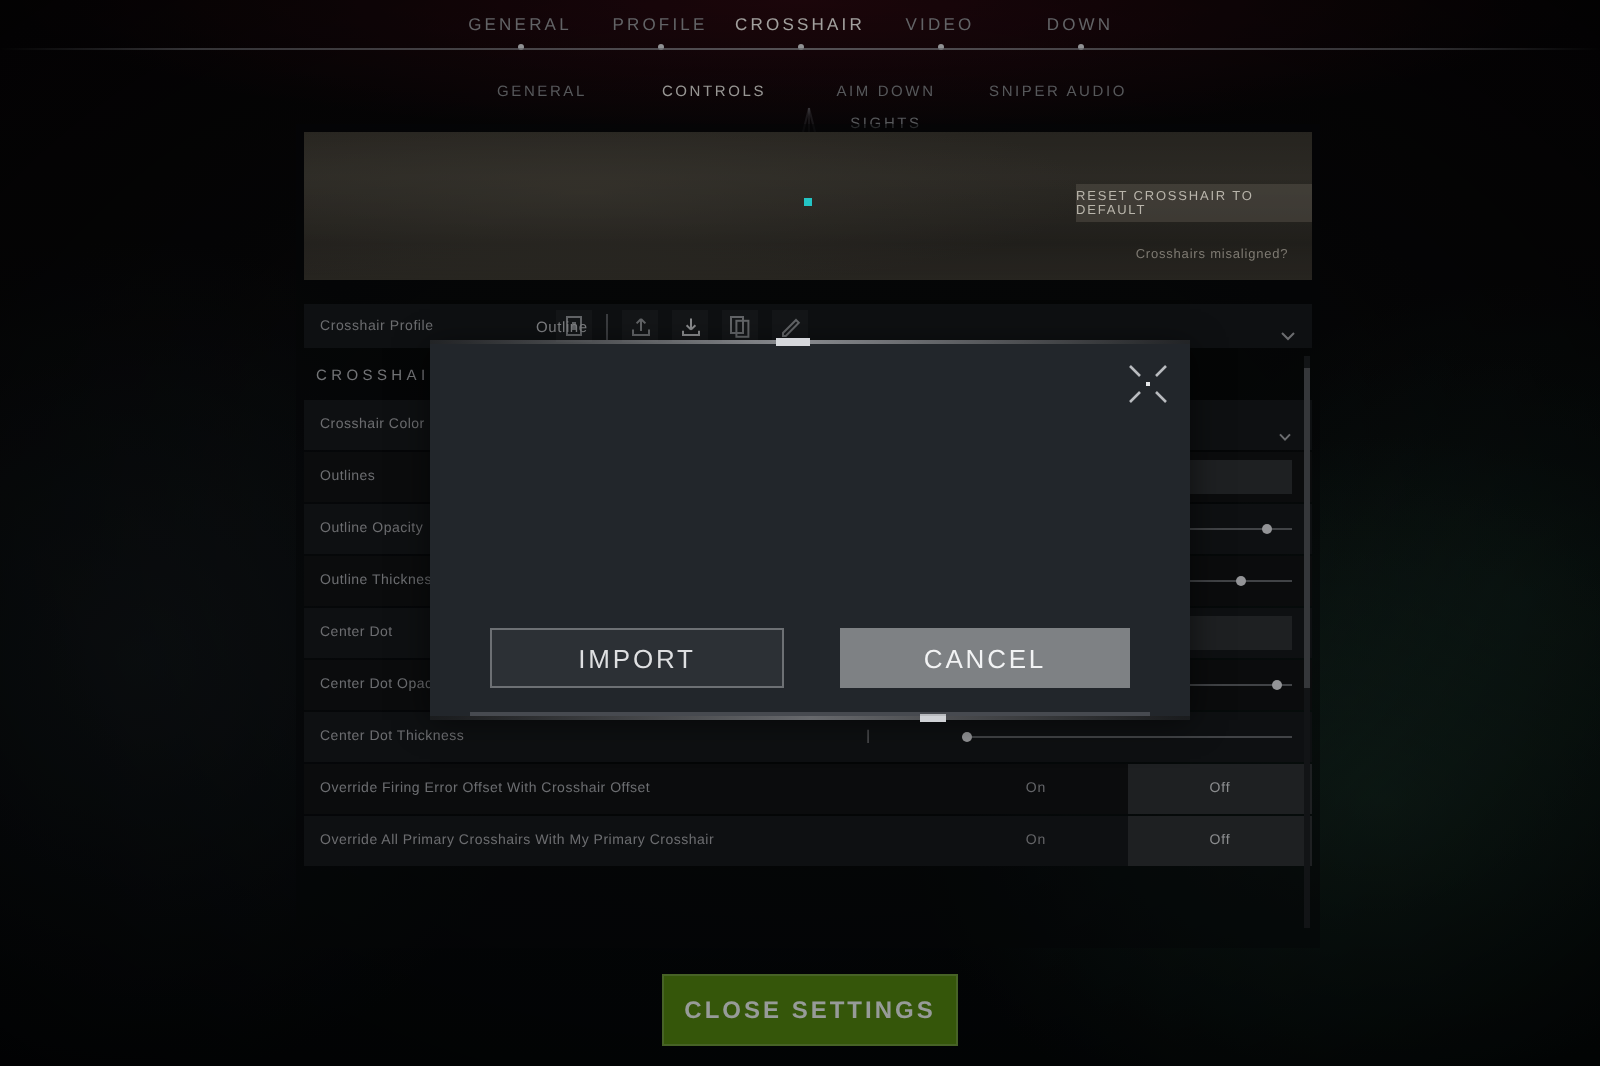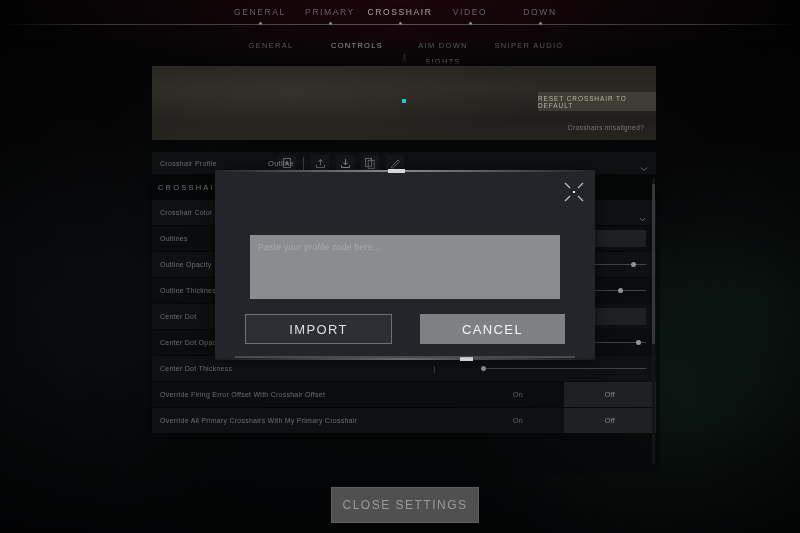--- a/index.html
+++ b/index.html
@@ -126,21 +126,21 @@
 </style>
 </head>
 <body>
 
 <div class="bg"></div>
 <div class="bg-vignette"></div>
 
 <div class="topbar">
   <div class="mainnav">
     <div class="tab">GENERAL</div>
-    <div class="tab">PRIMARY</div>
+    <div class="tab">PROFILE</div>
     <div class="tab active">CROSSHAIR</div>
     <div class="tab">VIDEO</div>
     <div class="tab">DOWN</div>
   </div>
   <div class="navdots">
     <div class="d">
         <i></i>
       </div>
     <div class="d">
         <i></i>
@@ -323,39 +323,38 @@
       </div>
   </div>
 
   <div class="sect" style="margin-top:28px">INNER LINES</div>
 </div>
 
 <div class="vscroll">
     <i></i>
   </div>
 
-<div class="closebtn" style="background: #737373;">CLOSE SETTINGS</div>
+<div class="closebtn" style="background: #4d7c0f; font-weight: bold;">CLOSE SETTINGS</div>
 
 <div class="scrim"></div>
 <div class="modal">
   <div class="modal-top">
       <i></i>
     </div>
   <div class="modal-bottom">
       <i></i>
     </div>
 
   <div class="closex">
     <svg width="24" height="24" viewBox="0 0 24 24">
       <path d="M3 3 L8 8 M21 3 L16 8 M3 21 L8 16 M21 21 L16 16" stroke="#b9bbbf" stroke-width="1.3" fill="none"></path>
       <rect x="11" y="11" width="2" height="2" fill="#e6e7e9"></rect>
     </svg>
   </div>
 
 
-  <textarea class="codearea" placeholder="Paste your profile code here..." style=""></textarea>
 
   <div class="mbtns">
     <div class="mbtn import">IMPORT</div>
     <div class="mbtn cancel">CANCEL</div>
   </div>
   <div class="modal-hscroll"></div>
 </div>
 
 </body></html>

